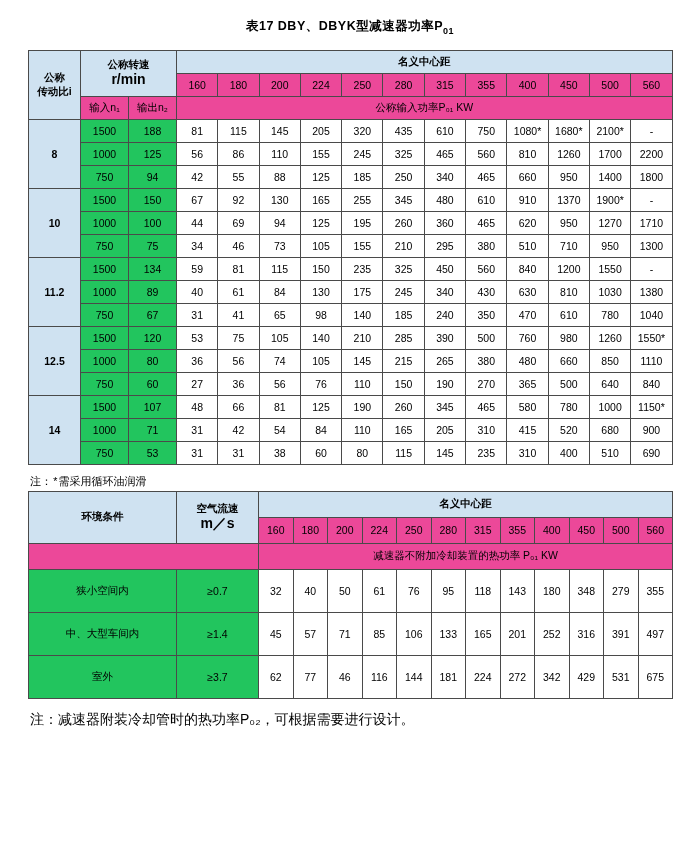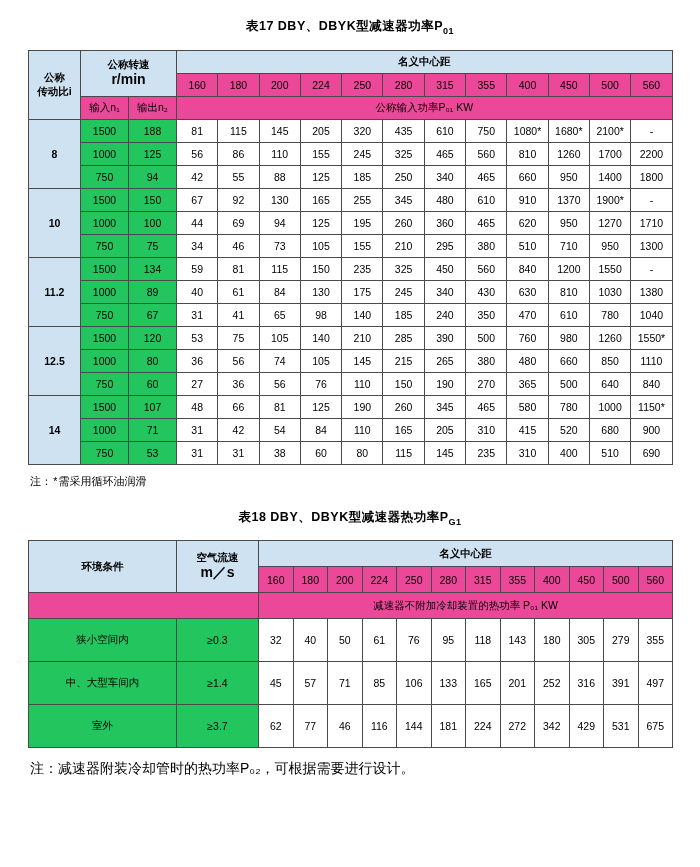--- a/index.html
+++ b/index.html
@@ -399,23 +399,20 @@
         <td class="num">510</td>
         <td class="num">690</td>
       </tr>
     </tbody>
   </table>
 
   <div class="note">
     <span class="ind">注：*需采用循环油润滑</span>
   </div>
 
-  <div class="tbl-title">
-    <span>表18 DBY、DBYK型减速器热功率P</span><span class="sub">G1</span>
-  </div>
 
   <table class="t2">
     <colgroup>
       <col style="width:148px">
       <col style="width:82px">
       <col span="12" style="width:34.5px">
     </colgroup>
     <tbody>
       <tr>
         <td class="hdr-b" rowspan="2">环境条件</td>
@@ -439,31 +436,31 @@
         <td class="hdr">500</td>
         <td class="hdr">560</td>
       </tr>
       <tr>
         <td class="hdr" colspan="2"></td>
         <td class="hdr" colspan="12">减速器不附加冷却装置的热功率 P₀₁ KW</td>
       </tr>
 
       <tr>
         <td class="lbl tall">狭小空间内</td>
-        <td class="lbl tall">≥0.3</td>
+        <td class="lbl tall">≥0.7</td>
         <td class="num tall">32</td>
         <td class="num tall">40</td>
         <td class="num tall">50</td>
         <td class="num tall">61</td>
         <td class="num tall">76</td>
         <td class="num tall">95</td>
         <td class="num tall">118</td>
         <td class="num tall">143</td>
         <td class="num tall">180</td>
-        <td class="num tall">305</td>
+        <td class="num tall">348</td>
         <td class="num tall">279</td>
         <td class="num tall">355</td>
       </tr>
       <tr>
         <td class="lbl tall">中、大型车间内</td>
         <td class="lbl tall">≥1.4</td>
         <td class="num tall">45</td>
         <td class="num tall">57</td>
         <td class="num tall">71</td>
         <td class="num tall">85</td>

